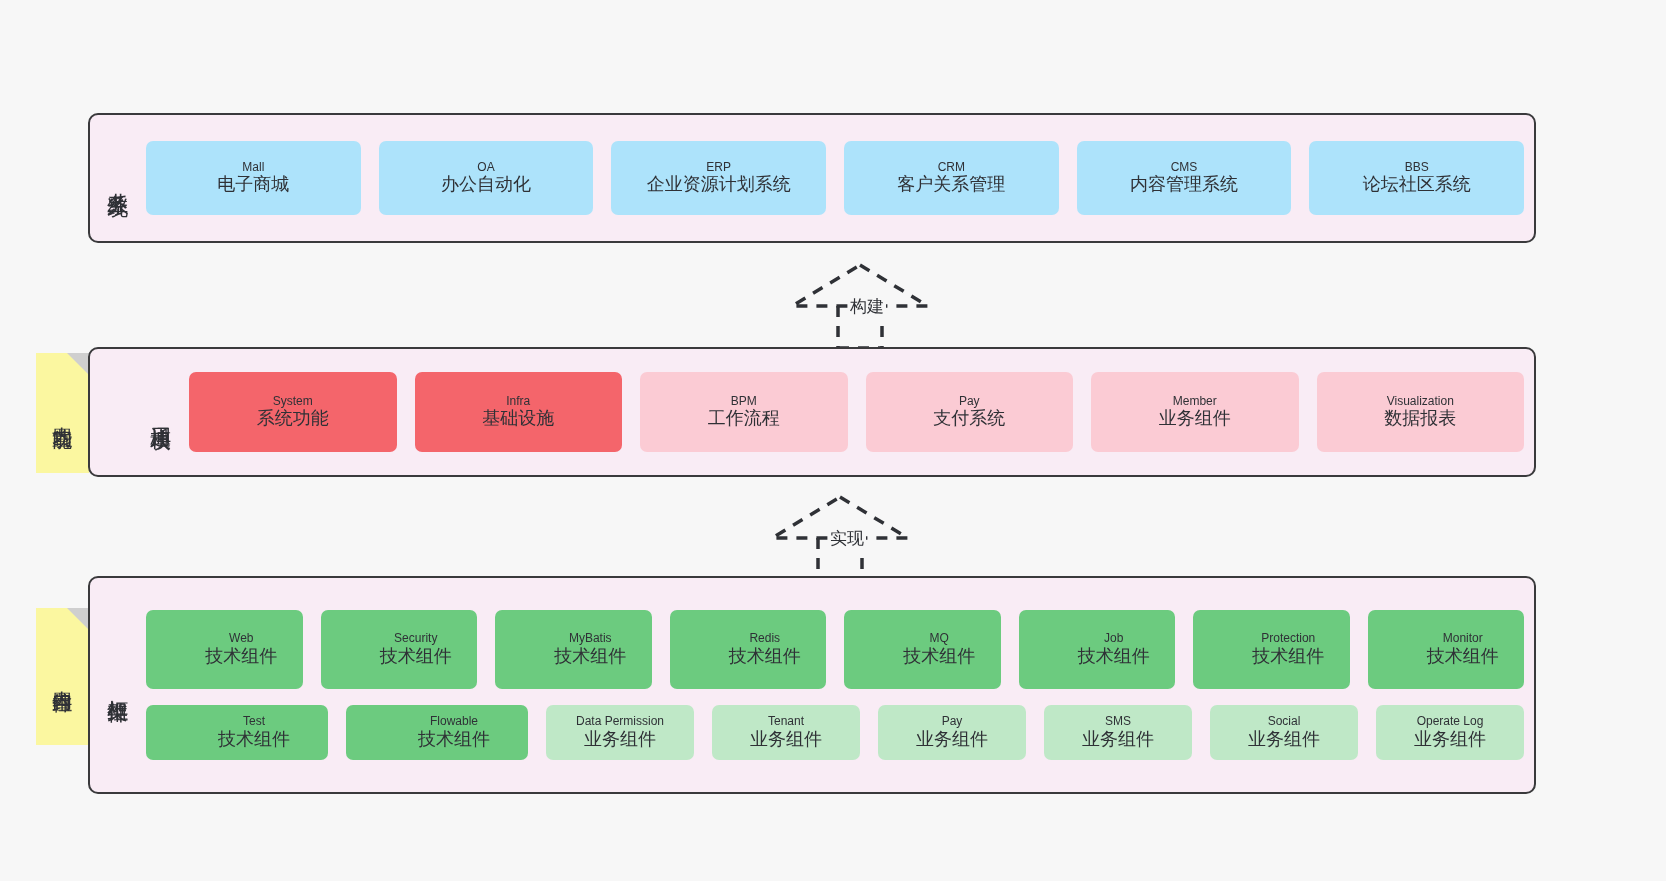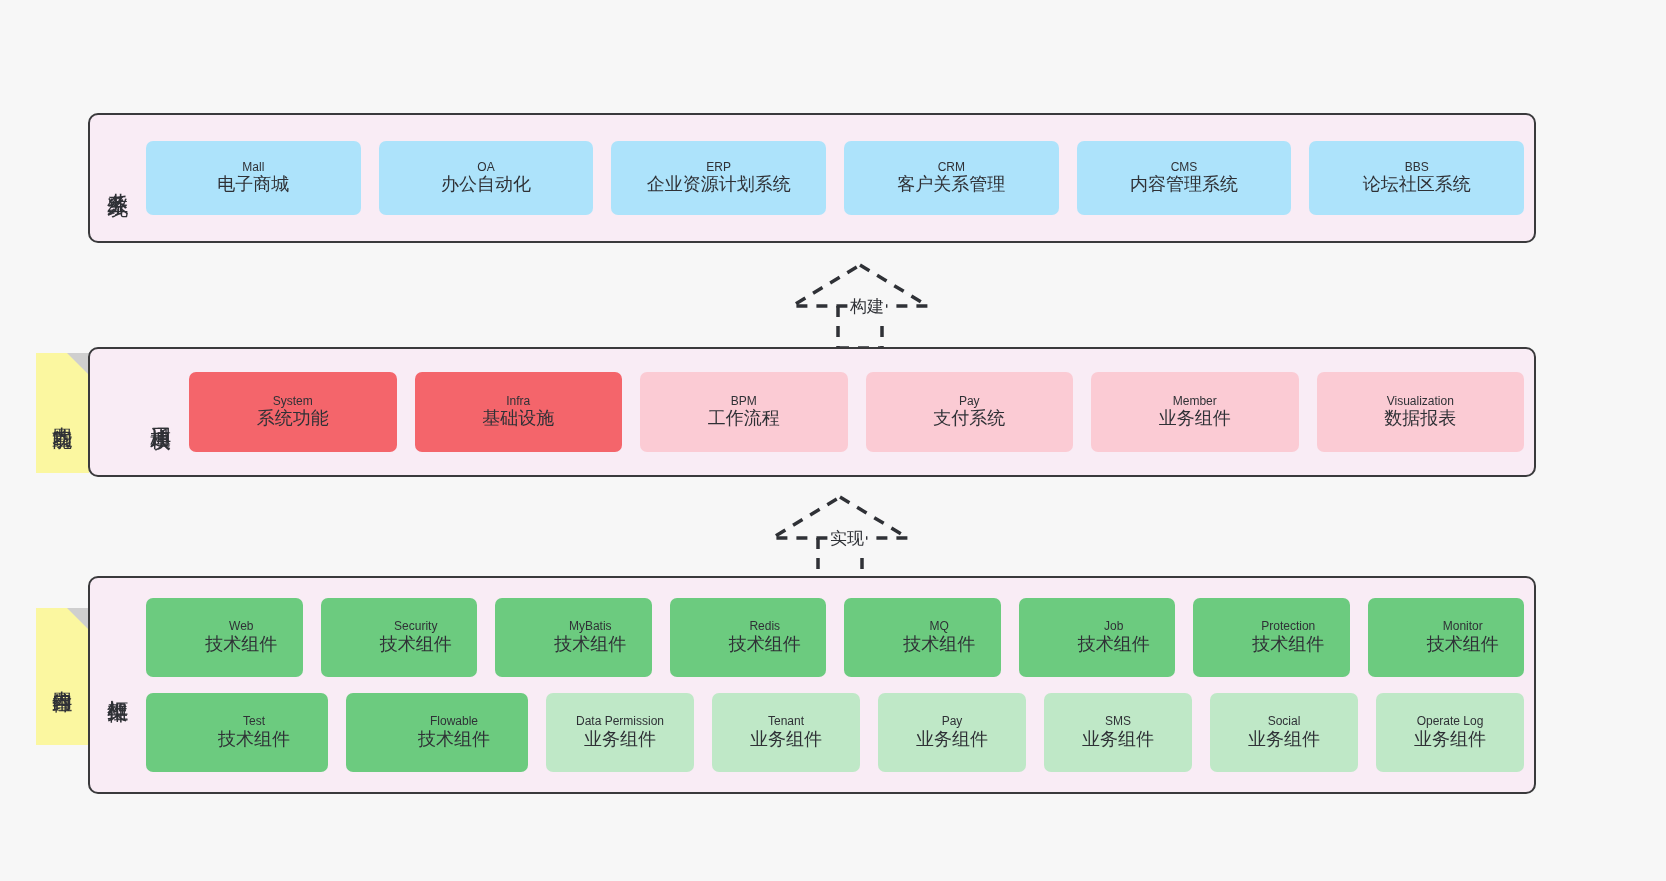--- a/index.html
+++ b/index.html
@@ -261,21 +261,21 @@
         <div class="node c-green">
           <span class="n-name">Protection</span>
           <span class="n-sub">技术组件</span>
         </div>
         <div class="node c-green">
           <span class="n-name">Monitor</span>
           <span class="n-sub">技术组件</span>
         </div>
       </div>
 
-      <div class="row" style="height:79px;">
+      <div class="row" style="height:55px;">
         <div class="node c-green">
           <span class="n-name">Test</span>
           <span class="n-sub">技术组件</span>
         </div>
         <div class="node c-green">
           <span class="n-name">Flowable</span>
           <span class="n-sub">技术组件</span>
         </div>
         <div class="node c-greenlight">
           <span class="n-name" style="max-width:92px;">Data Permission</span>

